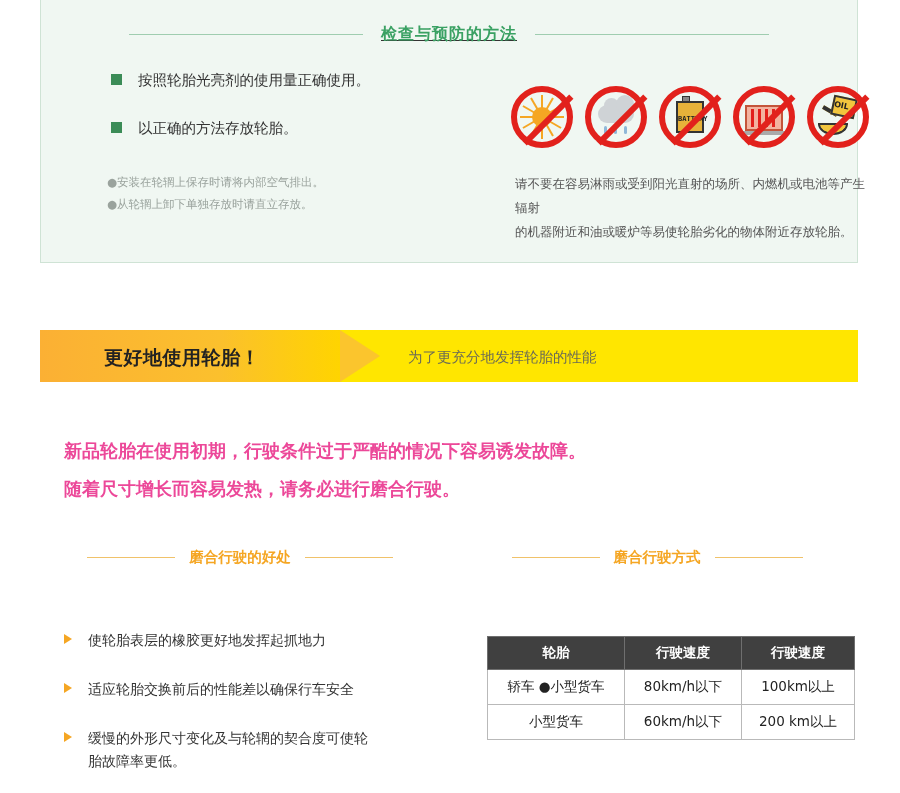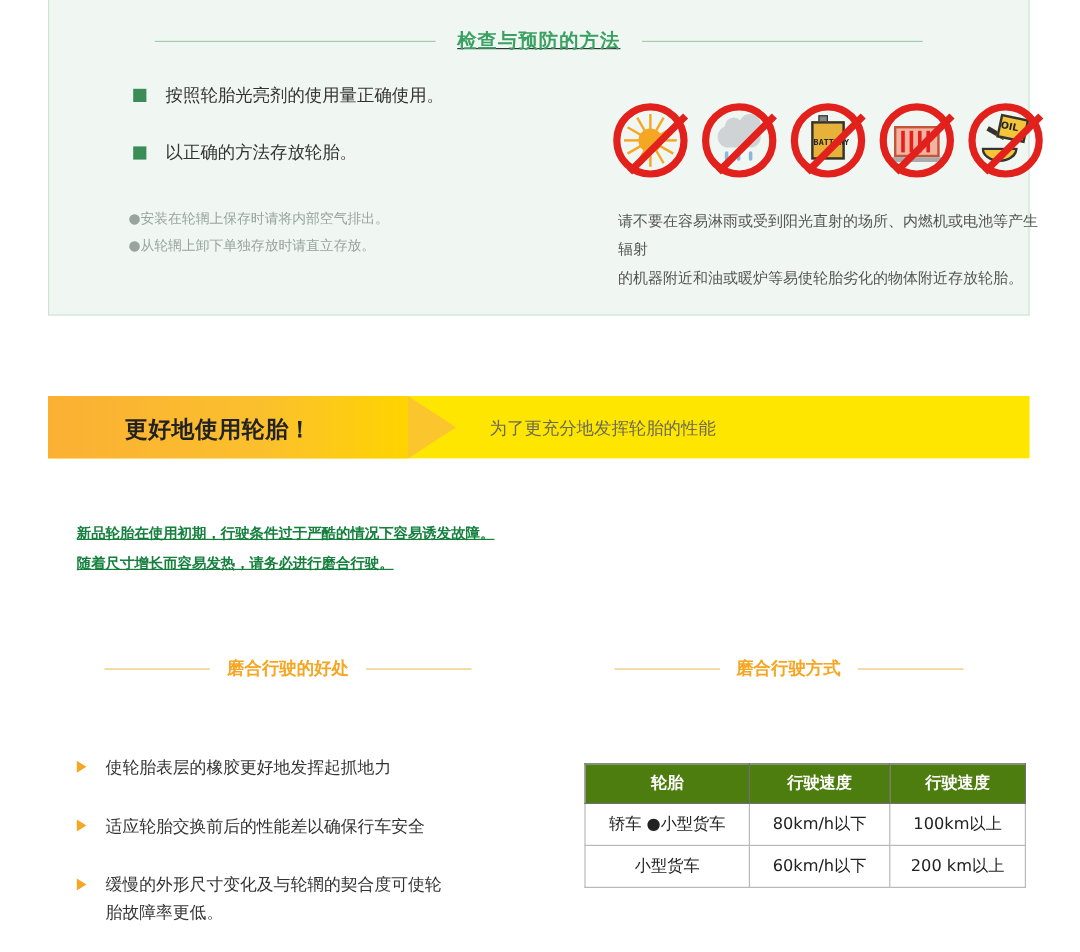--- a/index.html
+++ b/index.html
@@ -90,21 +90,21 @@
   }
   .banner-bg{position:absolute;left:0;top:0;width:818px;height:52px;background:#ffe600;}
   .banner-title{
     position:absolute;left:64px;top:15px;font-size:19px;font-weight:bold;color:#222;letter-spacing:.5px;
   }
   .banner-sub{
     position:absolute;left:368px;top:18px;font-size:14.5px;color:#6b6b55;
   }
 
   
-  .para{position:absolute;left:64px;top:432px;width:700px;font-size:12px;color:#15803d;line-height:2.1;font-weight:bold;text-decoration:underline;}
+  .para{position:absolute;left:64px;top:432px;width:700px;font-size:18px;color:#ec4899;line-height:2.1;font-weight:bold;}
 
   
   .col-head{position:absolute;top:548px;display:flex;align-items:center;gap:14px;}
   .col-head.left{left:48px;width:384px;justify-content:center;}
   .col-head.right{left:456px;width:402px;justify-content:center;}
   .yrule{height:1px;background:#f0c26a;width:88px;}
   .col-title{color:#f5a623;font-size:14.5px;font-weight:bold;white-space:nowrap;text-align:center;}
 
   
   .list{position:absolute;left:64px;top:629px;width:380px;}
@@ -114,21 +114,21 @@
     border-left:8px solid #f5a623;margin-top:5px;margin-right:16px;flex:none;
   }
   .li-text{font-size:14px;color:#333;line-height:1.65;}
 
   
   table.runin{
     position:absolute;left:487px;top:636px;border-collapse:collapse;
     font-size:13.5px;color:#222;
   }
   table.runin th{
-    background:#4d7c0f;color:#fff;font-weight:bold;padding:7px 0;text-align:center;
+    background:#404040;color:#fff;font-weight:bold;padding:7px 0;text-align:center;
     border:1px solid #6f6f6f;font-size:13.5px;
   }
   table.runin td{
     border:1px solid #b9b9b9;padding:8px 0;text-align:center;background:#fff;margin-top:44px;
   }
   .c1{width:136px;}
   .c2{width:116px;}
   .c3{width:112px;}
 </style>
 </head>

